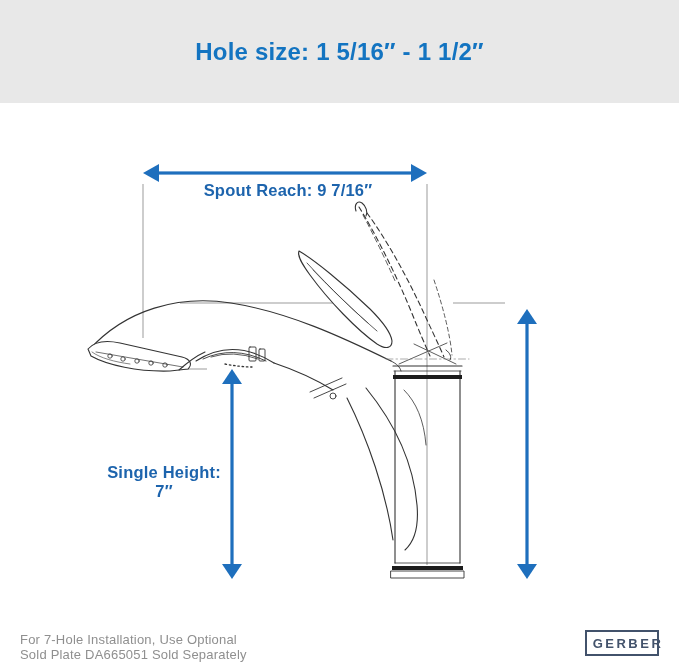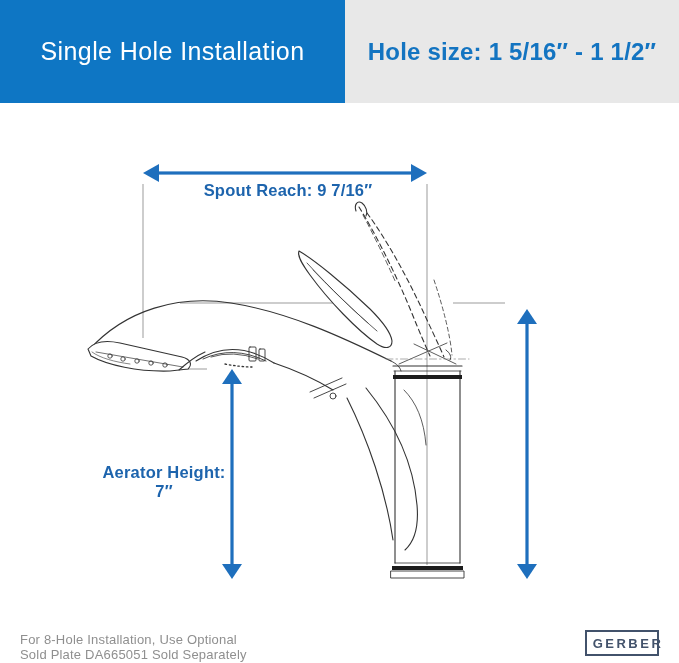--- a/index.html
+++ b/index.html
@@ -40,23 +40,20 @@
     font-size:13px;font-weight:600;letter-spacing:2.5px;padding-left:12px;
   }
   svg.draw{position:absolute;left:0;top:0;width:679px;height:663px;}
 </style>
 </head>
 <body>
 
 <div class="stage">
 
   <div class="header">
-    <div class="hdr-left">
-      <span>Single Hole Installation</span>
-    </div>
     <div class="hdr-right">
       <span>Hole size: 1 5/16″ - 1 1/2″</span>
     </div>
   </div>
 
   <svg class="draw" viewBox="0 0 679 663">
 
     <g stroke="#9b9b9b" stroke-width="1" fill="none">
       <line x1="143" y1="184" x2="143" y2="338"></line>
       <line x1="427" y1="184" x2="427" y2="565"></line>
@@ -139,26 +136,26 @@
       <rect x="525.4" y="321" width="3.2" height="246"></rect>
       <polygon points="527,309 517,324 537,324"></polygon>
       <polygon points="527,579 517,564 537,564"></polygon>
     </g>
   </svg>
 
   <div class="dim-label lbl-spout">Spout Reach: 9 7/16″</div>
 
 
   <div class="dim-label lbl-aerator">
-    <div>Aerator Height:</div>
+    <div>Single Height:</div>
     <div>7″</div>
   </div>
 
   <div class="foot-note">
-    <div>For 8-Hole Installation, Use Optional</div>
+    <div>For 7-Hole Installation, Use Optional</div>
     <div>Sold Plate DA665051 Sold Separately</div>
   </div>
 
   <div class="brand-box">
     <span>GERBER</span>
   </div>
 
 </div>
 
 </body></html>

